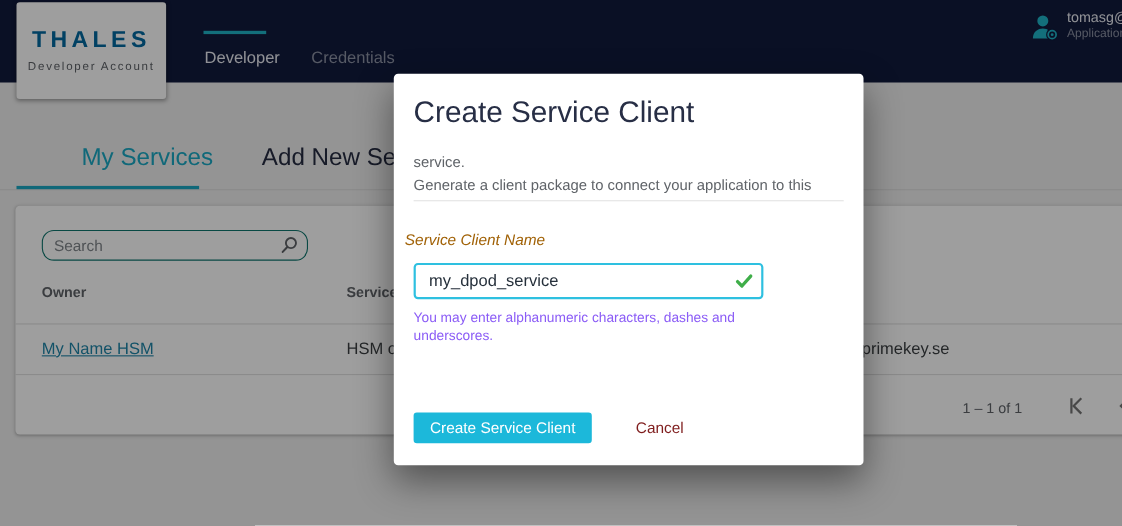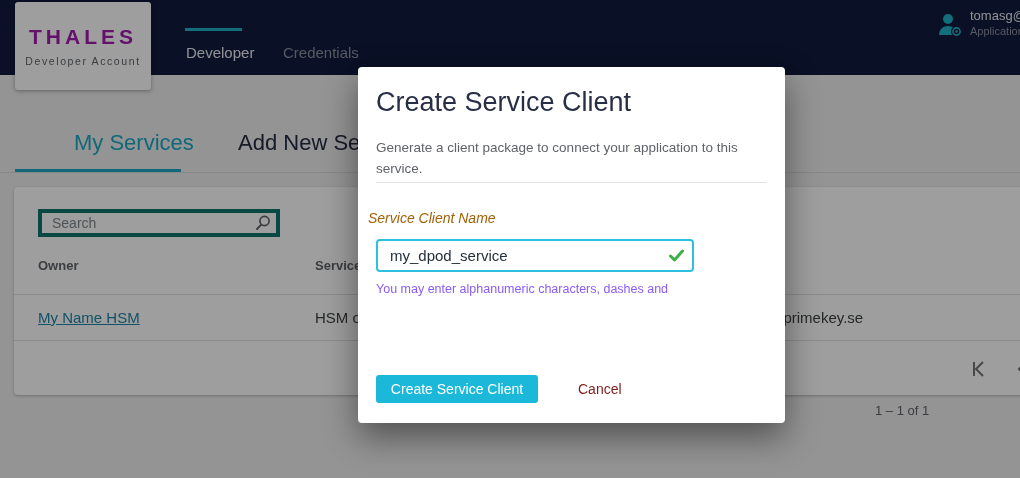--- a/index.html
+++ b/index.html
@@ -4,21 +4,21 @@
 <style>
   * { margin:0; padding:0; box-sizing:border-box; }
   html,body { width:1020px; height:478px; overflow:hidden; }
   body { font-family:"Liberation Sans", sans-serif; background:#efefef; }
   #app { position:relative; width:1020px; height:478px; background:#efefef; overflow:hidden; }
 
   
   .topbar { position:absolute; left:0; top:0; width:1020px; height:75px; background:#111a3c; }
   .logo-card { position:absolute; left:15px; top:2px; width:136px; height:88px; background:#ffffff;
                border-radius:3px; box-shadow:0 1px 4px rgba(0,0,0,.35); text-align:center; padding-top:23px; z-index:2; }
-  .logo-brand { font-size:21px; font-weight:bold; letter-spacing:4px; color:#a21caf; }
+  .logo-brand { font-size:21px; font-weight:bold; letter-spacing:4px; color:#0369a1; }
   .logo-sub { margin-top:6px; font-size:10.5px; letter-spacing:1.6px; color:#5f6368; }
   .nav-item { position:absolute; top:44px; font-size:15px; }
   .nav-services { left:186px; color:#e9ebf2; }
   .nav-credentials { left:283px; color:#8b91a3; }
   .nav-indicator { position:absolute; left:185px; top:28px; width:57px; height:3px; background:#1fb3c7; }
   .user-chip { position:absolute; left:936px; top:8px; width:200px; height:40px; white-space:nowrap; }
   .user-icon { position:absolute; left:0; top:3px; }
   .user-name { position:absolute; left:34px; top:0; font-size:13px; color:#e9ebf2; }
   .user-role { position:absolute; left:34px; top:17px; font-size:11px; color:#8b91a3; }
 
@@ -26,34 +26,34 @@
   .tabbar-line { position:absolute; left:0; top:172px; width:1020px; height:1px; background:#dcdcdc; }
   .tab { position:absolute; top:130px; font-size:22px;margin-left:36px; }
   .tab-my-services { left:38px; color:#1aa9c4; }
   .tab-add-new { left:202px; color:#262c42; }
   .tab-underline { position:absolute; left:15px; top:169px; width:166px; height:3px; background:#1aa9c4; }
 
   
   .card { position:absolute; left:14px; top:187px; width:1030px; height:208px; background:#ffffff;
           border-radius:4px; box-shadow:0 1px 3px rgba(0,0,0,.25); }
   .search-wrap { position:absolute; left:24px; top:22px; width:242px; height:28px; }
-  .search-input { width:100%; height:100%; border:4px solid #0f766e; border-radius:0; padding:0 32px 0 10px;
+  .search-input { width:100%; height:100%; border:1px solid #0f766e; border-radius:11px; padding:0 32px 0 10px;
                   font-size:14px; color:#3c4043; background:#fff; font-family:"Liberation Sans",sans-serif; }
   .search-input::placeholder { color:#80868b; }
   .search-icon { position:absolute; right:8px; top:5px; }
   .col-head { position:absolute; top:71px; font-size:13px; font-weight:bold; color:#5f6368; }
   .col-head-name { left:24px; }
   .col-head-service { left:301px; }
   .row-divider { position:absolute; left:0; width:1030px; height:1px; background:#e0e0e0; }
   .divider-1 { top:107px; } .divider-2 { top:153px; }
   .cell { position:absolute; top:122px; font-size:15px; color:#3c4043; white-space:nowrap; }
   .cell-name { left:24px; color:#1f85a8; text-decoration:underline; cursor:pointer; }
   .cell-service { left:301px; }
   .cell-created { left:705px; }
-  .pager-range { position:absolute; left:861px; top:176px; font-size:13px; color:#5f6368;margin-top:40px; }
+  .pager-range { position:absolute; left:861px; top:176px; font-size:13px; color:#5f6368; }
   .pager-icon { position:absolute; top:172px; cursor:pointer; }
   .pager-first { left:954px; } .pager-prev { left:998px; }
 
   
   .overlay { position:absolute; inset:0; background:rgba(0,0,0,.38); z-index:5; }
   .modal { position:absolute; left:358px; top:67px; width:427px; height:356px; background:#ffffff;
            border-radius:4px; box-shadow:0 14px 34px rgba(0,0,0,.45); z-index:10; }
   .modal-title { position:absolute; left:18px; top:20px; font-size:27px; font-weight:500; color:#272e45; }
   .modal-desc { position:absolute; left:18px; top:70px; font-size:13.5px; line-height:21px; color:#5f6368; }
   .modal-divider { position:absolute; left:18px; top:115px; width:391px; height:1px; background:#e3e3e3; }
@@ -133,35 +133,36 @@
         <polyline points="14,3 7,10 14,17" fill="none" stroke="#757575" stroke-width="2"></polyline>
       </svg>
     </span>
   </div>
 
   <div class="overlay"></div>
 
   <div class="modal">
     <div class="modal-title">Create Service Client</div>
     <div class="modal-desc">
+      <div>service.</div>
       <div>Generate a client package to connect your application to this</div>
-      <div>service.</div>
     </div>
     <div class="modal-divider"></div>
 
     <div class="field-label">Service Client Name</div>
     <div class="field-wrap">
       <input class="client-input" type="text" value="my_dpod_service" style="">
       <span class="valid-check">
         <svg width="17" height="17" viewBox="0 0 17 17">
           <polyline points="2.5,9 6.5,13 14.5,4" fill="none" stroke="#3fae49" stroke-width="3" stroke-linecap="round" stroke-linejoin="round"></polyline>
         </svg>
       </span>
     </div>
     <div class="field-hint">
       <div>You may enter alphanumeric characters, dashes and</div>
+      <div>underscores.</div>
     </div>
 
     <button class="btn-primary">Create Service Client</button>
     <span class="link-cancel">Cancel</span>
   </div>
 
 </div>
 
 </body></html>

